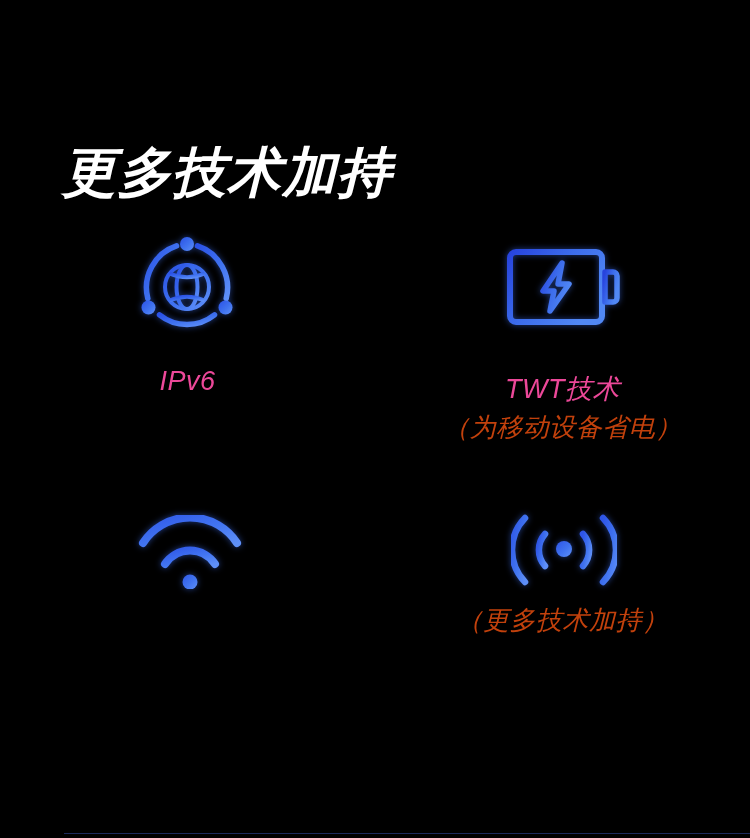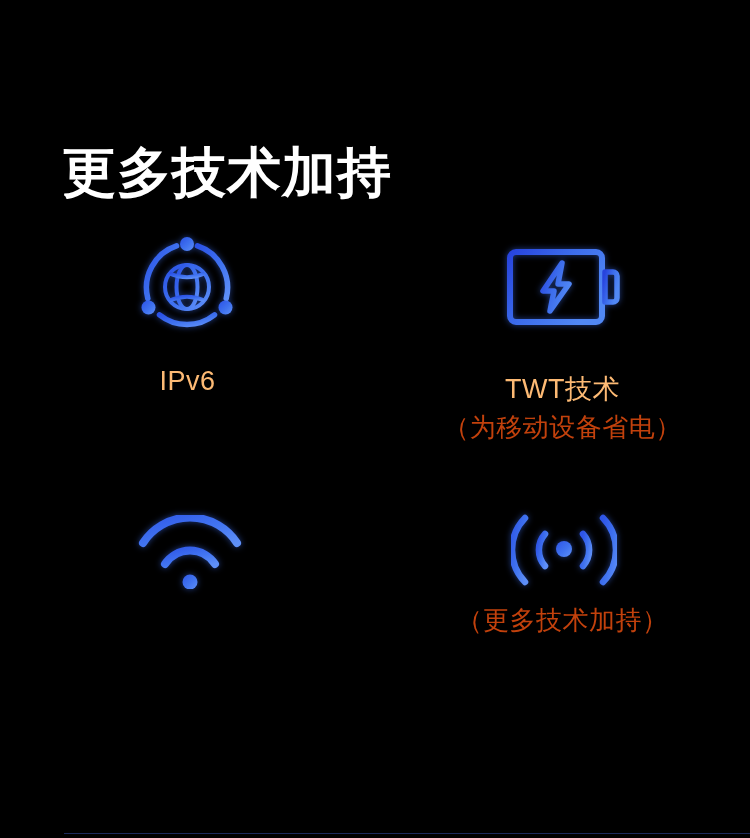--- a/index.html
+++ b/index.html
@@ -15,20 +15,21 @@
     font-family: "Liberation Sans", "DejaVu Sans", sans-serif;
     -webkit-font-smoothing: antialiased;
     position: relative;
   }
   .page {
     position: relative;
     width: 750px;
     height: 838px;
     background: #000000;
     box-sizing: border-box;
+    font-style: italic;
   }
 
   
   .section-title {
     position: absolute;
     left: 62px;
     top: 106px;
     font-size: 54px;
     line-height: 1.12;
     font-weight: 700;
@@ -61,21 +62,21 @@
   }
   .icon-wrap svg {
     display: block;
     filter: drop-shadow(0 0 3px rgba(60,110,240,0.55));
   }
 
   .feature-label {
     margin-top: 18px;
     font-size: 27px;
     line-height: 1.28;
-    color: #fdba74;
+    color: #ec4899;
     text-align: left;
     letter-spacing: 0.5px;
     white-space: nowrap;
   }
   .feature-sublabel {
     margin-top: 4px;
     font-size: 26px;
     line-height: 1.3;
     color: #c2410c;
     text-align: center;

